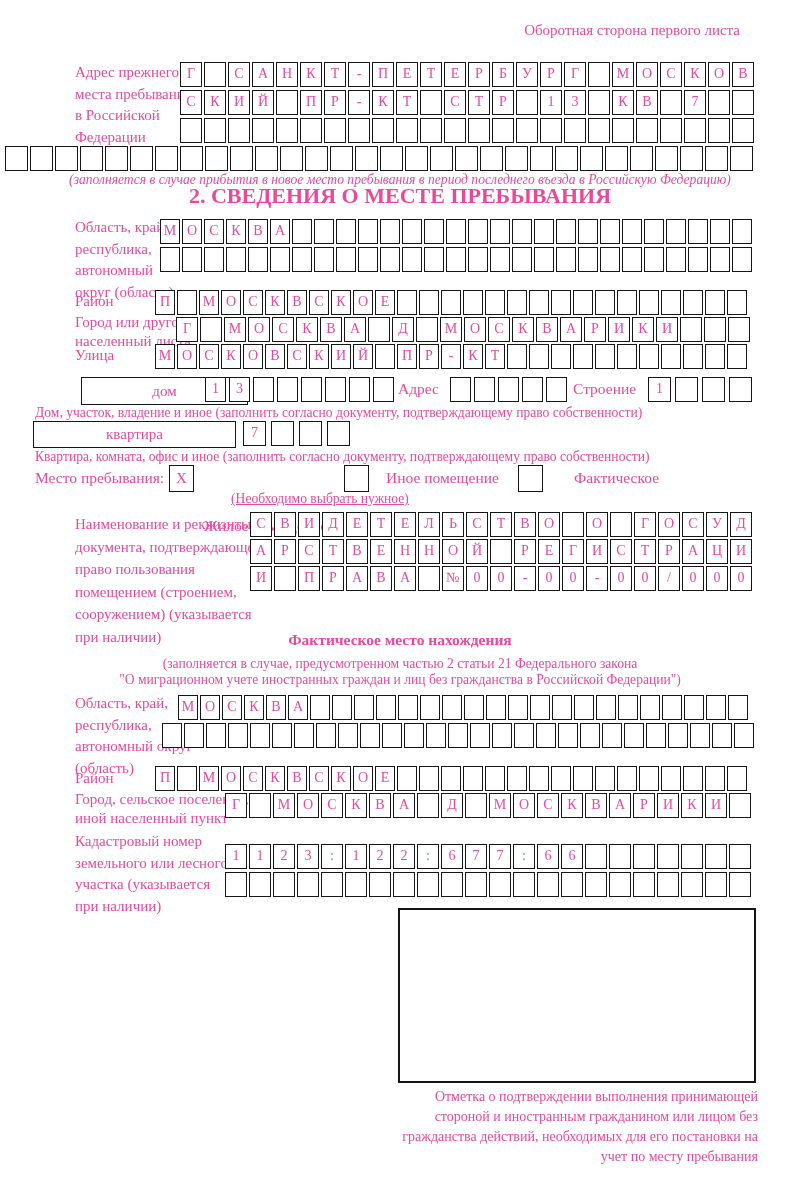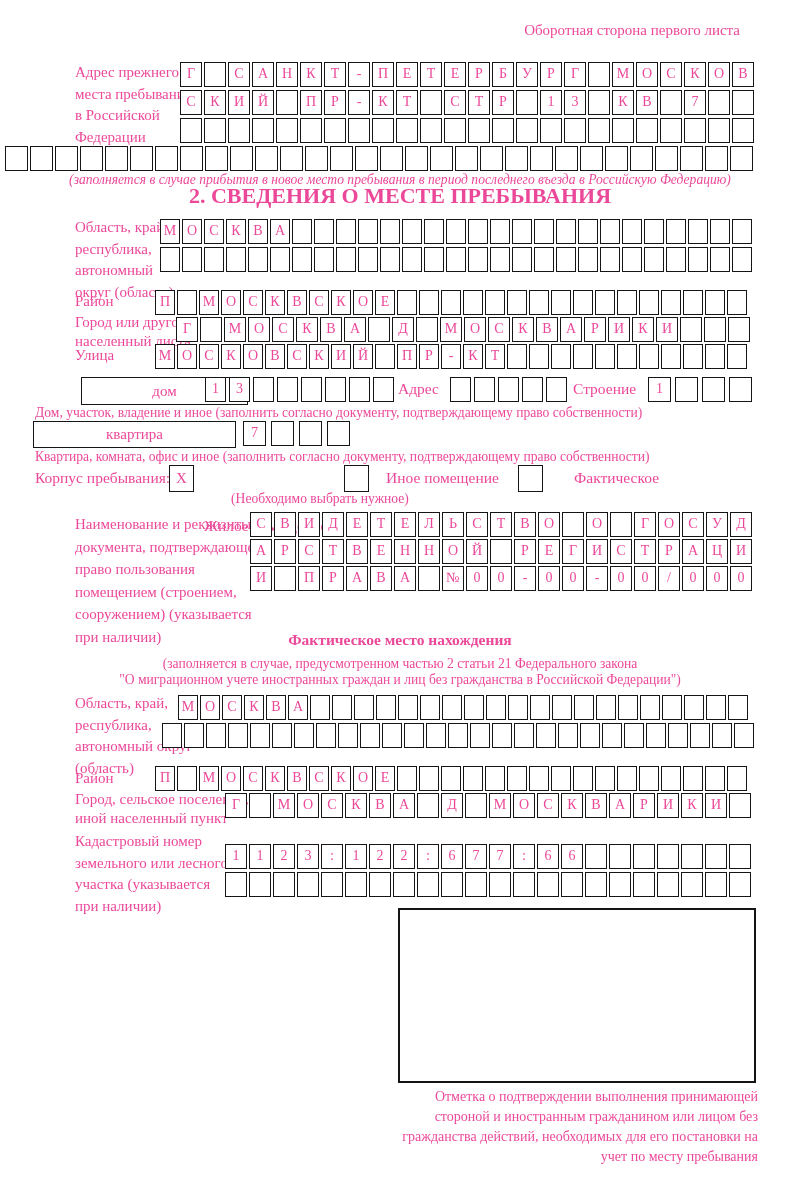--- a/index.html
+++ b/index.html
@@ -342,28 +342,28 @@
 
   <div class="abs labelbox" style="left:33px;top:421px;width:203px;height:27px;">квартира</div>
   <div class="abs cellrow" style="left:243px;top:421px;--cw:23px;column-gap:5px;">
       <span class="cb">7</span>
       <span class="cb"></span>
       <span class="cb"></span>
       <span class="cb"></span>
     </div>
   <div class="abs note" style="left:35px;top:449px;width:760px;">Квартира, комната, офис и иное (заполнить согласно документу, подтверждающему право собственности)</div>
 
-  <div class="abs inline-lbl" style="left:35px;top:469px;">Корпус пребывания:</div>
+  <div class="abs inline-lbl" style="left:35px;top:469px;">Место пребывания:</div>
   <span class="abs chk" style="left:169px;top:465px;">X</span>
   <div class="abs inline-lbl" style="left:204px;top:469px;margin-top:48px;">Жилое помещение</div>
   <span class="abs chk" style="left:344px;top:465px;"></span>
   <div class="abs inline-lbl" style="left:386px;top:469px;">Иное помещение</div>
   <span class="abs chk" style="left:518px;top:465px;"></span>
   <div class="abs inline-lbl" style="left:574px;top:469px;">Фактическое</div>
-  <div class="abs note" style="left:120px;top:491px;width:400px;text-align:center;">(Необходимо выбрать нужное)</div>
+  <div class="abs note" style="left:120px;top:491px;width:400px;text-align:center;text-decoration:underline;">(Необходимо выбрать нужное)</div>
 
   <div class="abs lbl" style="left:35px;top:513px;width:215px;line-height:22.5px;">Наименование и реквизиты
 документа, подтверждающего
 право пользования
 помещением (строением,
 сооружением) (указывается
 при наличии)</div>
   <div class="abs cellrow" style="left:250px;top:512px;--cw:22px;">
       <span class="cb">С</span>
       <span class="cb">В</span>

